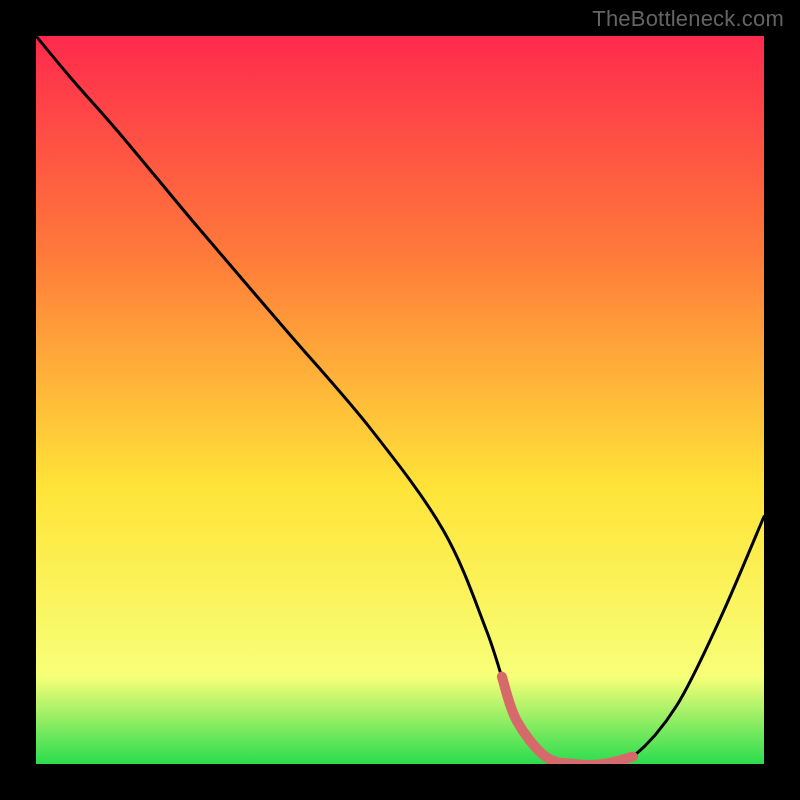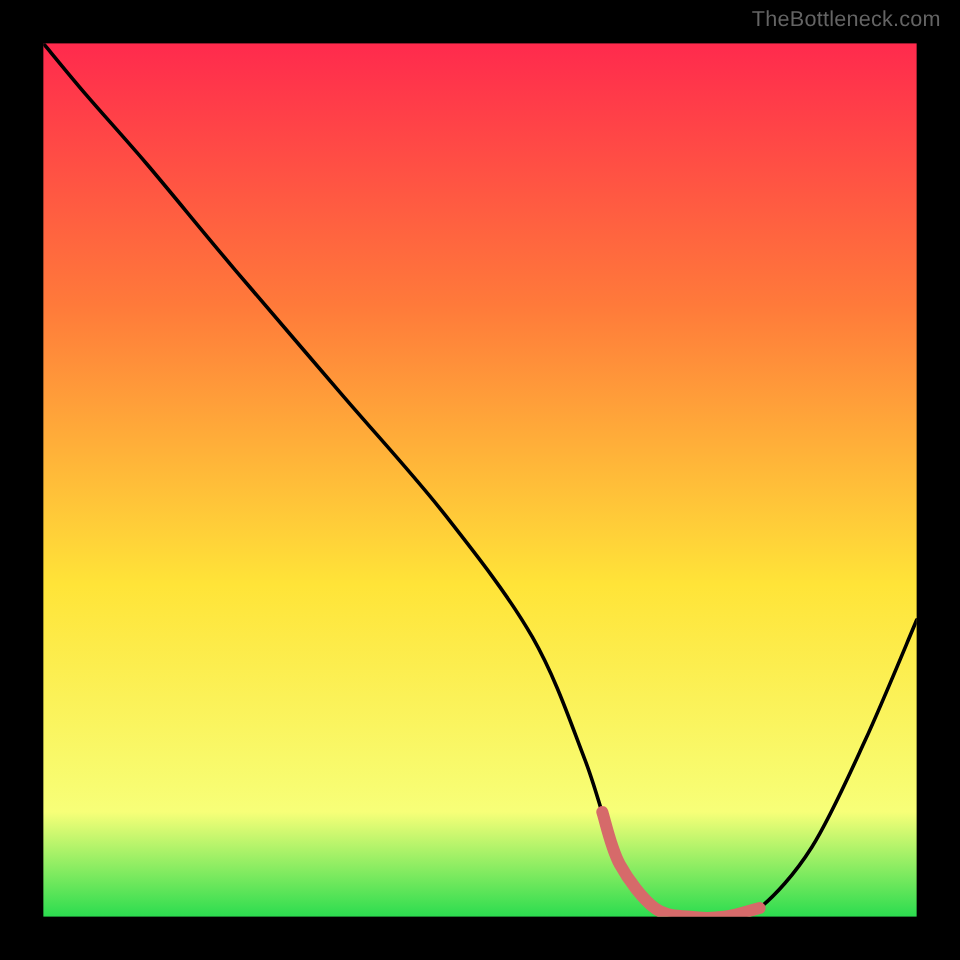--- a/index.html
+++ b/index.html
@@ -15,21 +15,21 @@
     top: 0; left: 0;
     width: 800px;
     height: 800px;
     background: #000;
   }
   .watermark {
     position: absolute;
     top: 6px;
     right: 16px;
     font-family: Arial, Helvetica, sans-serif;
-    font-size: 18px;
+    font-size: 22px;
     font-weight: 500;
     color: #646464;
     letter-spacing: 0.2px;
   }
   .plot {
     position: absolute;
     left: 36px;
     top: 36px;
     width: 728px;
     height: 728px;

